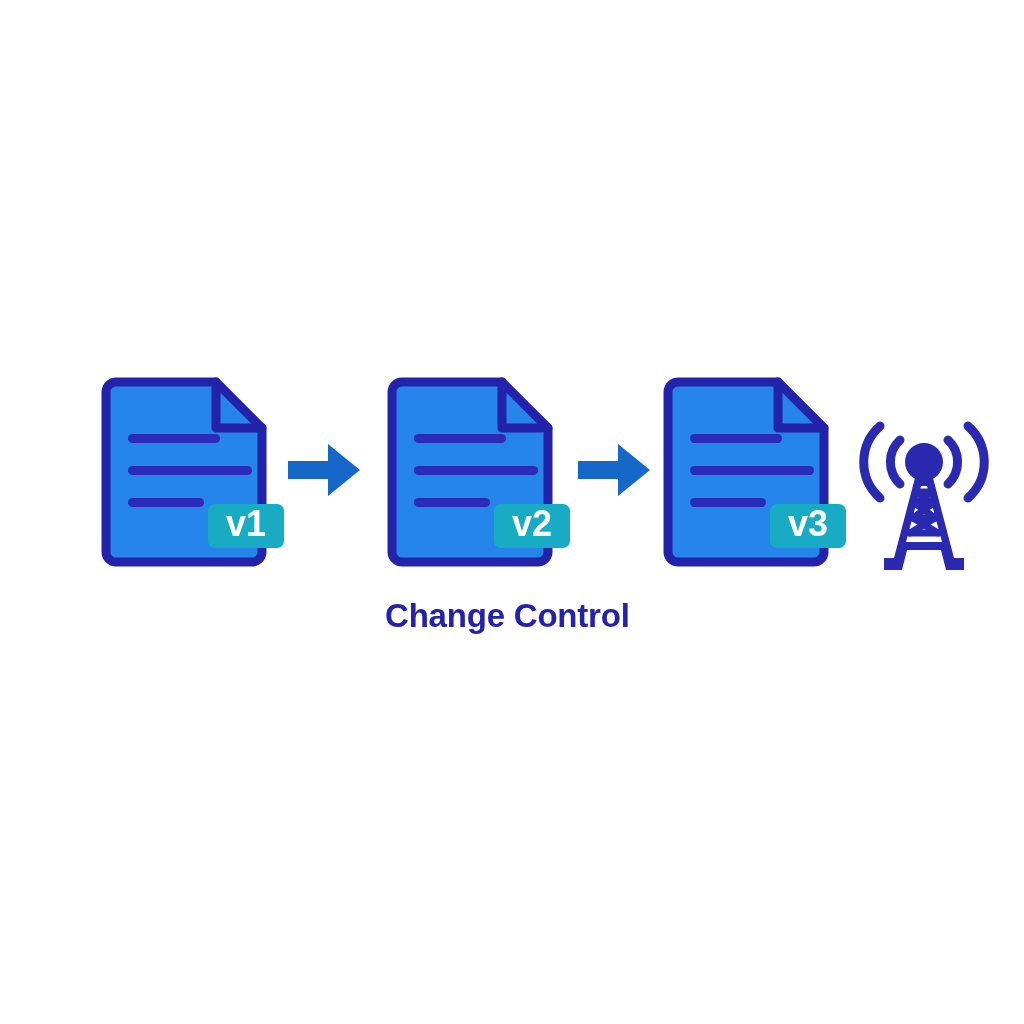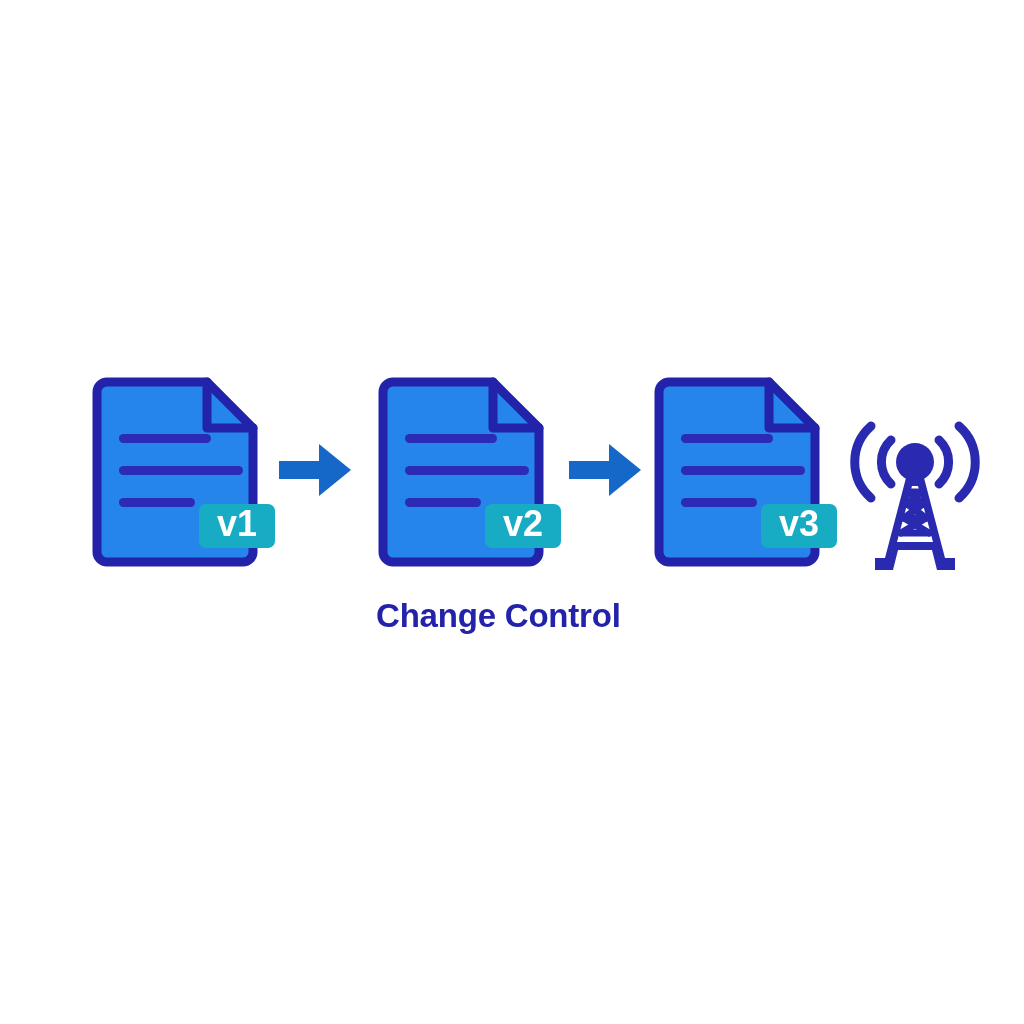--- a/index.html
+++ b/index.html
@@ -9,21 +9,21 @@
   }
   body {
     width: 1024px;
     height: 1024px;
     position: relative;
     overflow: hidden;
     font-family: "Liberation Sans", sans-serif;
   }
   #stage {
     position: absolute;
-    left: 3px; top: 0;
+    left: 12px; top: 0;
     width: 1009px;
     height: 1024px;
     text-align: center;
   }
   #stage svg {
     display: block;
     width: 1024px;
     height: 1024px;
   }
   .badge-text {

